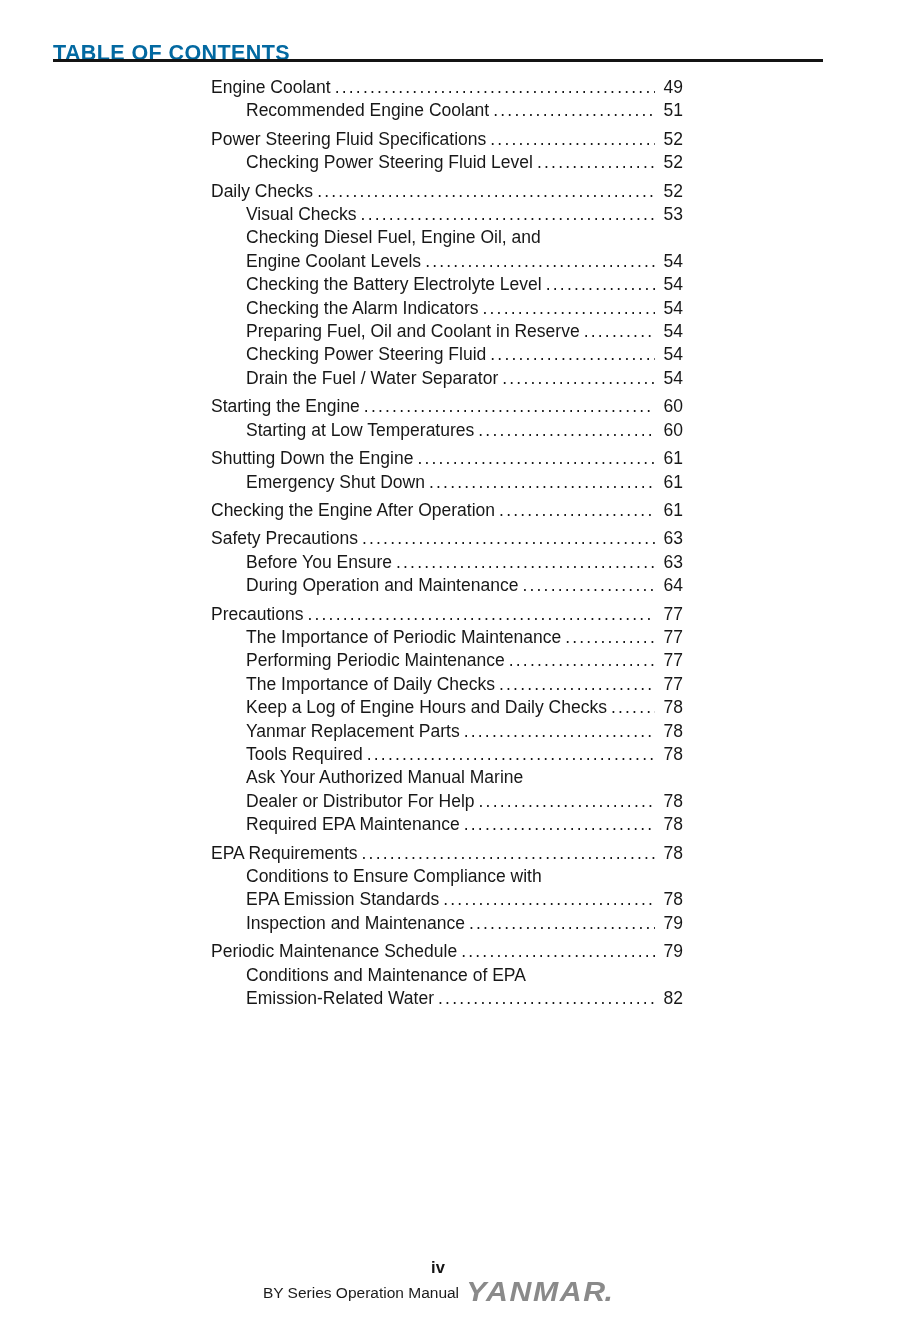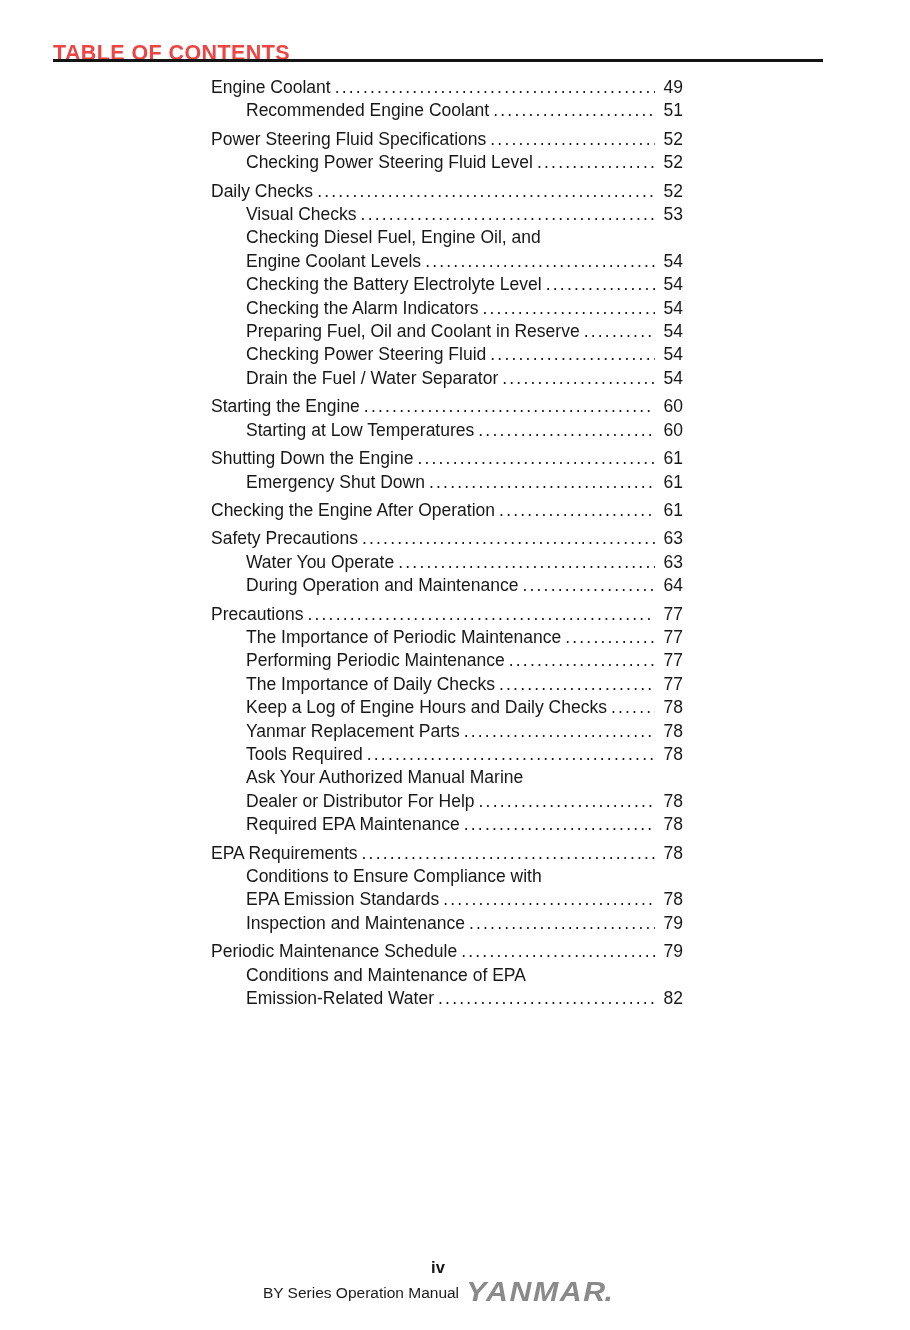--- a/index.html
+++ b/index.html
@@ -10,21 +10,21 @@
     color: #161616;
     position: relative;
     overflow: hidden;
   }
   .sheet { position: absolute; inset: 0; background: #ffffff; }
 
   
   .page-title {
     position: absolute; left: 53px; top: 27px;
     font-size: 21.5px; font-weight: 700; letter-spacing: 0.4px;
-    color: #ef4444;
+    color: #0369a1;
   }
   .header-rule {
     position: absolute; left: 53px; top: 59px;
     width: 770px; height: 2.5px; background: #141414;
   }
 
   
   .toc {
     position: absolute; left: 211px; top: 76px;
     width: 472px;
@@ -196,21 +196,21 @@
       </div>
       <div class="toc-item l1">
         <div class="row">
           <span class="t">Safety Precautions</span>
           <span class="leader"></span>
           <span class="pg">63</span>
         </div>
       </div>
       <div class="toc-item l2">
         <div class="row">
-          <span class="t">Water You Operate</span>
+          <span class="t">Before You Ensure</span>
           <span class="leader"></span>
           <span class="pg">63</span>
         </div>
       </div>
       <div class="toc-item l2">
         <div class="row">
           <span class="t">During Operation and Maintenance</span>
           <span class="leader"></span>
           <span class="pg">64</span>
         </div>

